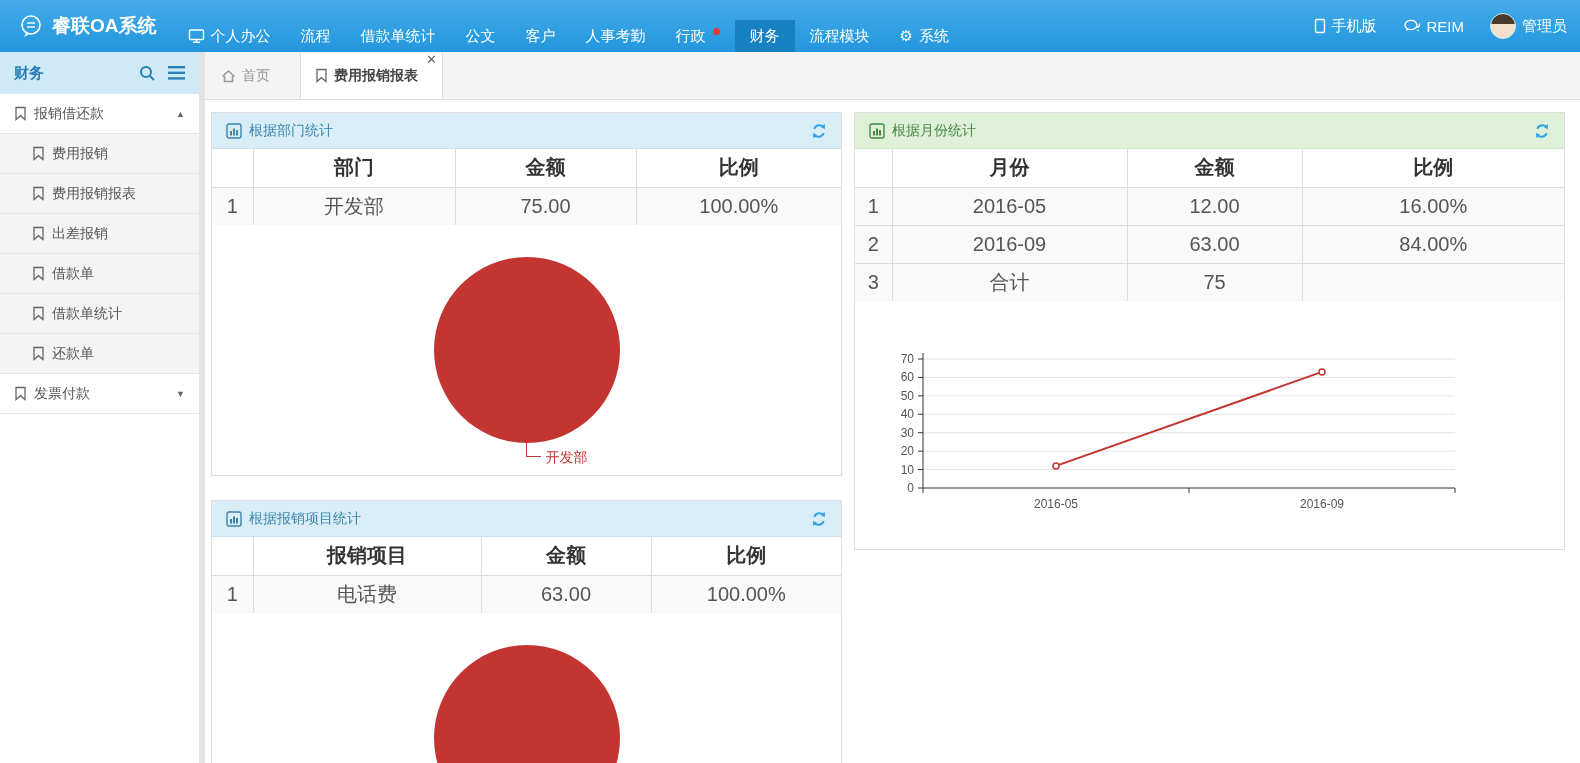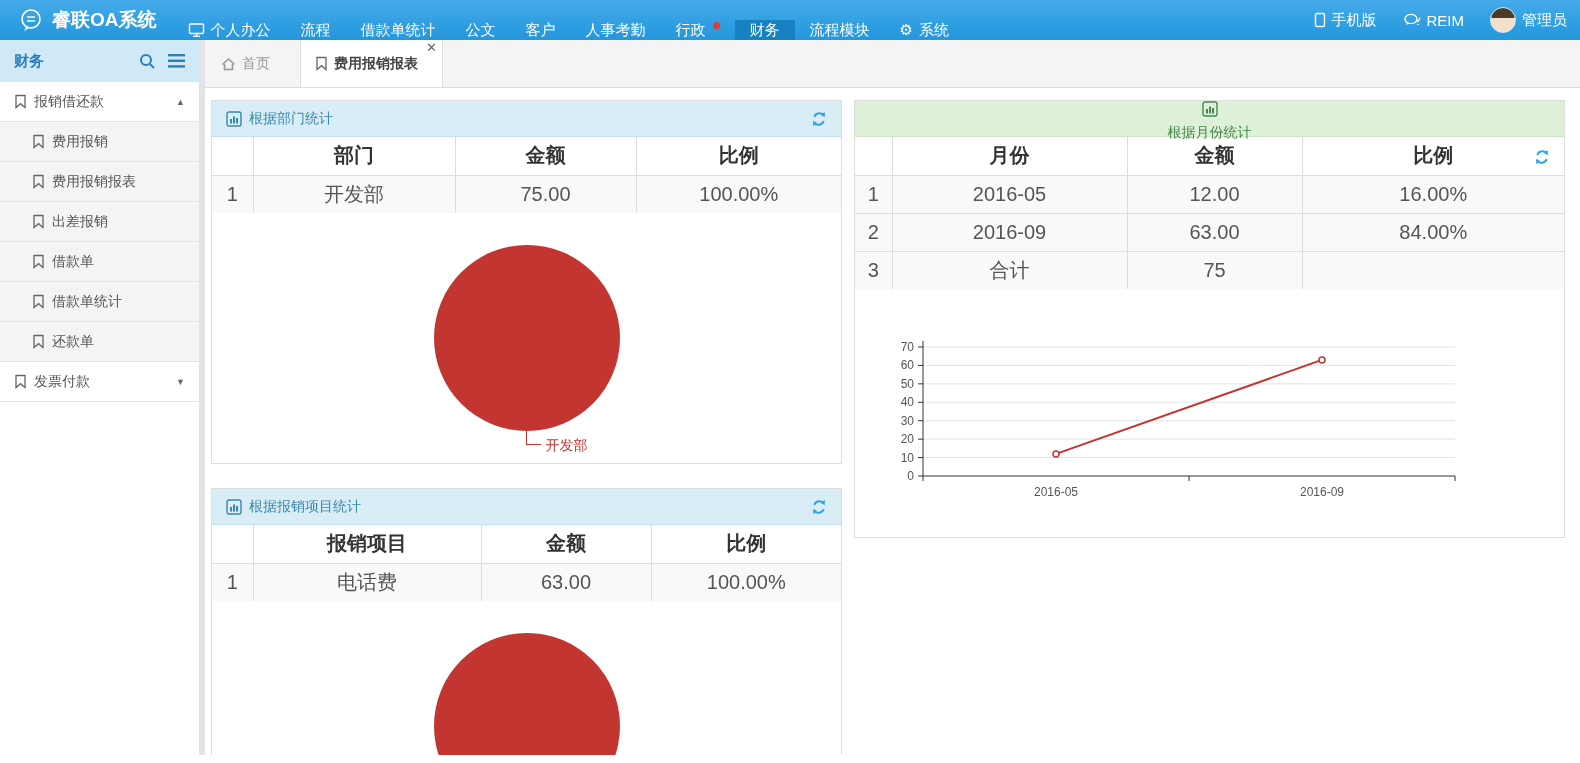--- a/index.html
+++ b/index.html
@@ -1,20 +1,20 @@
 <!DOCTYPE html>
 <html><head>
 <meta charset="utf-8">
 <style>
   * { margin:0; padding:0; box-sizing:border-box; }
   html,body { width:1580px; height:763px; overflow:hidden; }
   body { font-family:"Liberation Sans","DejaVu Sans",sans-serif; font-size:14px; color:#555; background:#fff; }
 
   
-  .navbar { height:40px; background:linear-gradient(#46abe9,#2f9fe2 60%,#2596dd); display:flex; align-items:stretch; color:#fff; }
+  .navbar { height:52px; background:linear-gradient(#46abe9,#2f9fe2 60%,#2596dd); display:flex; align-items:stretch; color:#fff; }
   .brand { display:flex; align-items:center; gap:8px; padding:0 16px 0 18px; font-size:19px; font-weight:bold; }
   .nav-items { display:flex; list-style:none; align-items:stretch;margin-top:20px; }
   .nav-item { display:flex; align-items:center; gap:6px; padding:0 15px; font-size:15px; cursor:pointer; position:relative; }
   .nav-item.active { background:#1781c2; }
   .nav-right { margin-left:auto; display:flex; align-items:stretch; }
   .nav-right .nav-item { padding:0 13px; }
   .red-dot { width:7px; height:7px; border-radius:50%; background:#e53935; display:inline-block; margin-left:1px; margin-top:-10px; }
   .gear-glyph { font-size:15px; }
   .avatar { width:26px; height:26px; border-radius:50%; background:linear-gradient(#4a3a2c 42%,#f2e0ca 42%); border:1px solid #d9ecf8; overflow:hidden; }
 
@@ -40,21 +40,21 @@
 
   .content { flex:1; padding:12px 15px 0 6px; display:flex; gap:12px; overflow:hidden; }
   .col-left { width:631px; }
   .col-right { flex:1; }
 
   
   .panel { border:1px solid #ddd; background:#fff; }
   .panel + .panel { margin-top:24px; }
   .panel-header { padding:0 14px; height:36px; display:flex; align-items:center; gap:7px; font-size:14px; }
   .panel-info .panel-header { background:#d9edf7; border-bottom:1px solid #c5e0ee; color:#3a87ad; }
-  .panel-success .panel-header { background:#dff0d8; border-bottom:1px solid #cfe6c8; color:#468847;flex-direction:column; }
+  .panel-success .panel-header { background:#dff0d8; border-bottom:1px solid #cfe6c8; color:#468847; }
   .refresh-btn { margin-left:auto; cursor:pointer; display:flex; align-items:center; }
 
   table { width:100%; border-collapse:collapse; table-layout:fixed; }
   th,td { border:1px solid #ddd; text-align:center; height:38px; font-size:20px; overflow:hidden; }
   th { color:#333; font-weight:bold; background:#fff; border-top:none; }
   td { color:#555; background:#f9f9f9; }
   th:first-child, td:first-child { border-left:none; }
   th:last-child, td:last-child { border-right:none; }
   td { border-bottom:none; }
 

